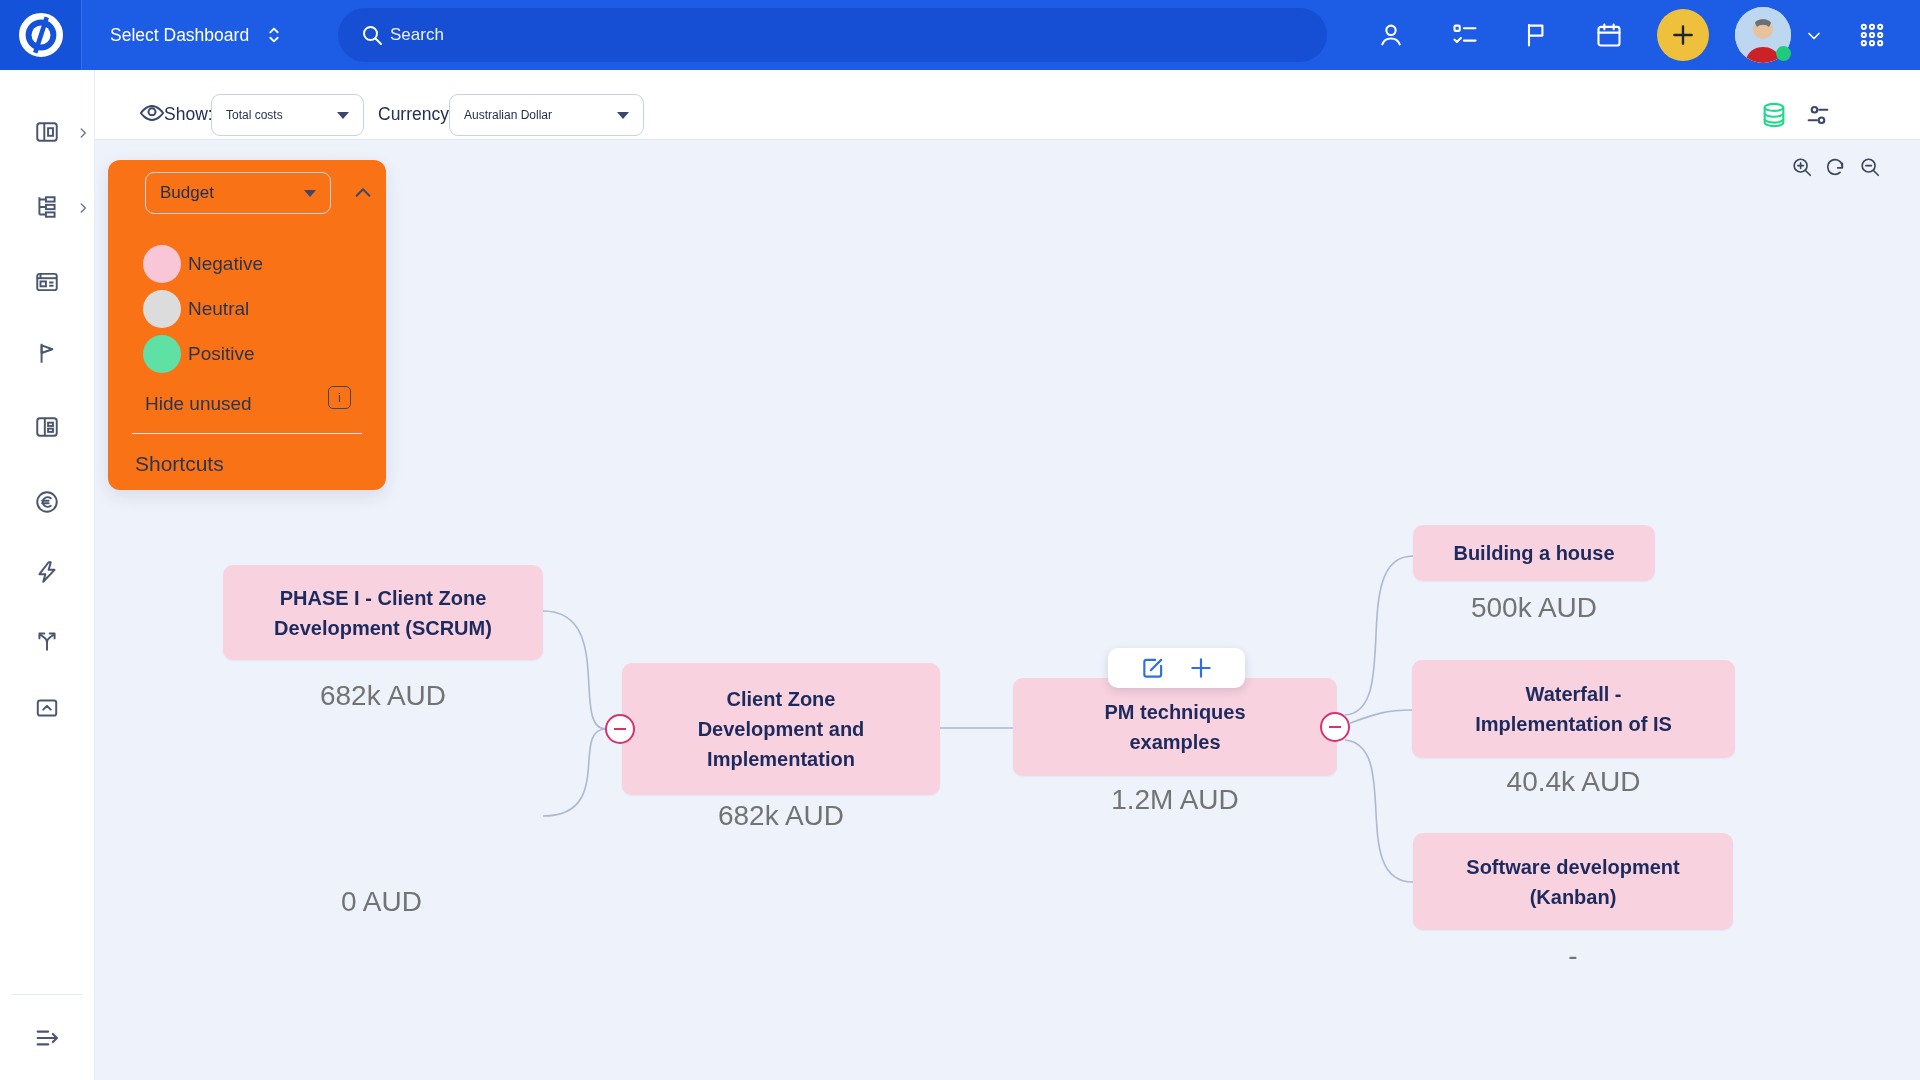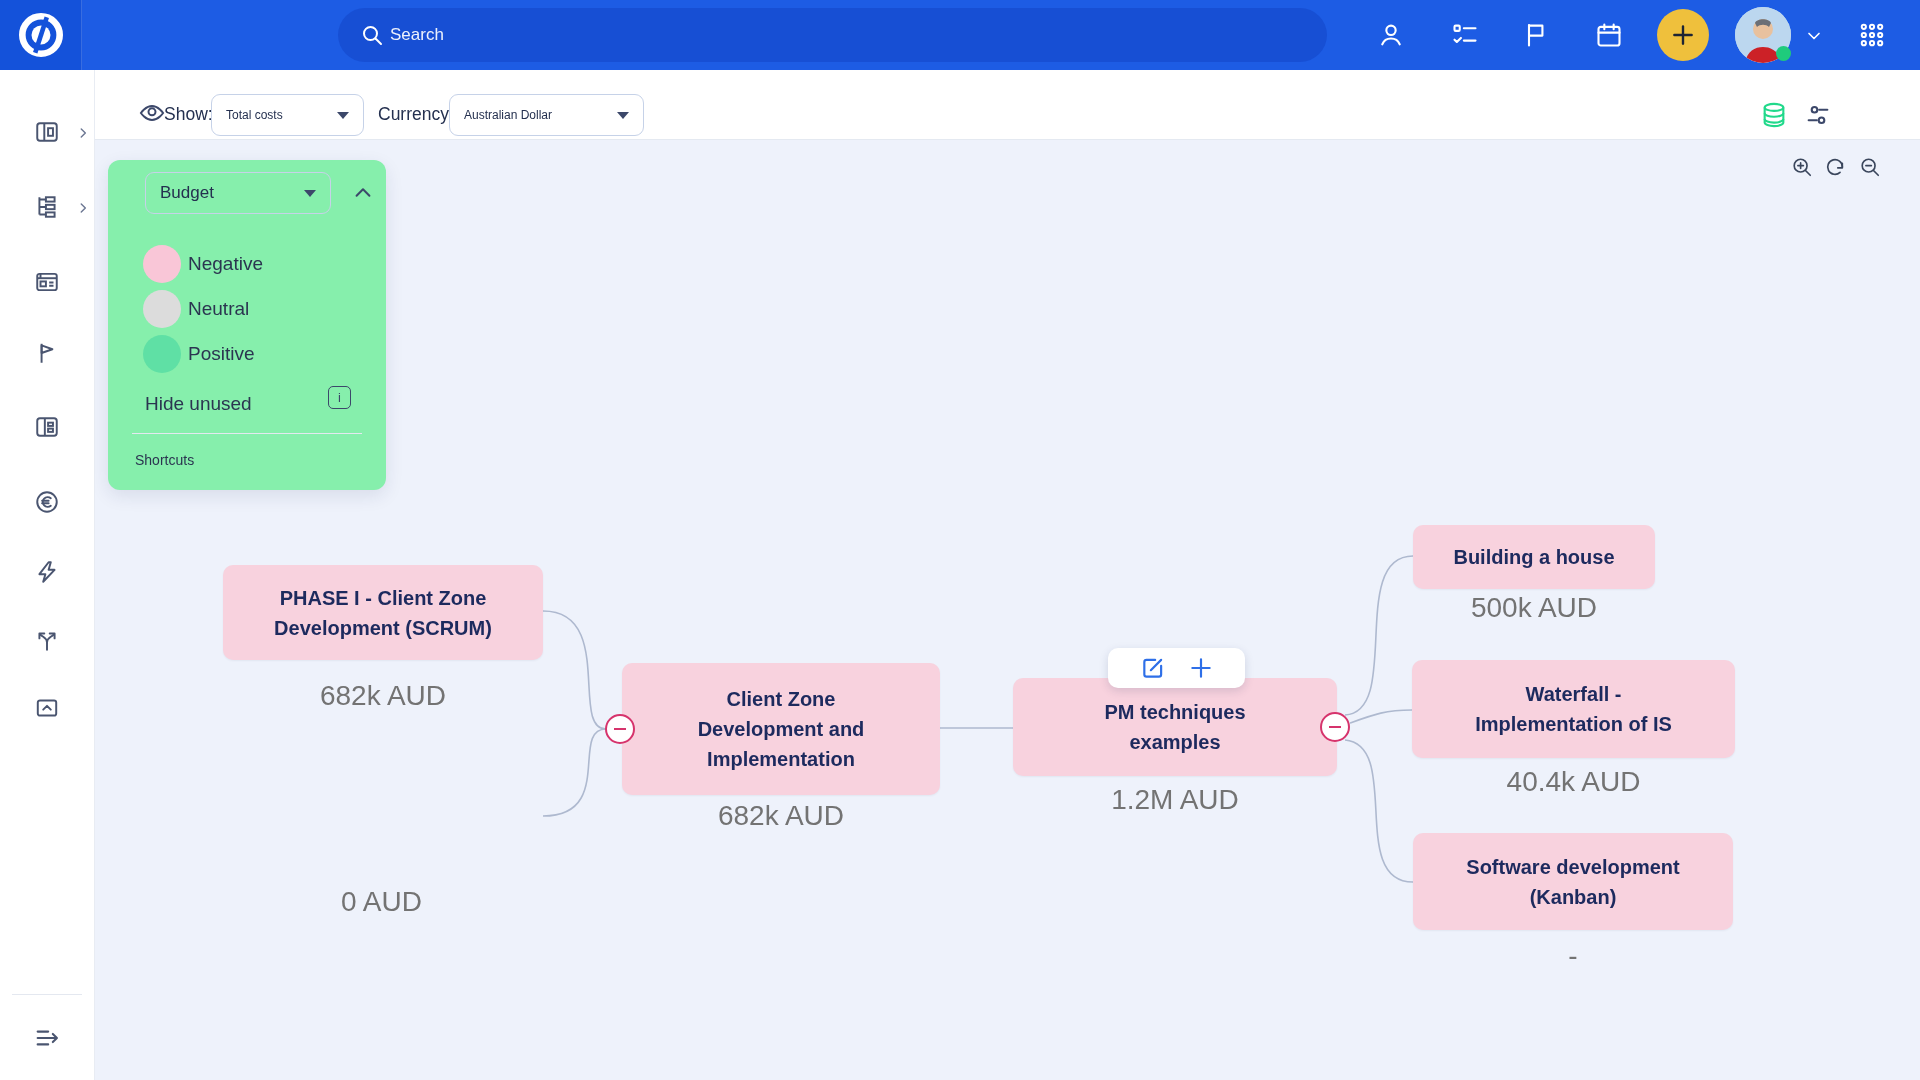--- a/index.html
+++ b/index.html
@@ -29,48 +29,48 @@
   #save-btn { position:absolute; left:1846px; top:92px; width:46px; height:46px; border-radius:12px; background:#a9bef2; display:flex; align-items:center; justify-content:center; cursor:pointer; }
 
   
   #sidebar { position:absolute; left:0; top:70px; width:95px; height:1010px; background:#fff; border-right:1px solid #e8ecf3; z-index:45; }
   .sb-icon { position:absolute; left:34px; width:26px; height:26px; cursor:pointer; }
   .sb-chev { position:absolute; left:76px; width:14px; height:14px; cursor:pointer; }
   #sb-divider { position:absolute; left:12px; top:924px; width:70px; height:1px; background:#e4e8f0; }
   #sb-collapse { position:absolute; left:33px; top:954px; width:28px; height:28px; cursor:pointer; }
 
   
-  #legend { position:absolute; left:108px; top:160px; width:278px; height:330px; background:#86efac; border-radius:12px; box-shadow:0 6px 18px rgba(30,40,90,.10); z-index:30; }
+  #legend { position:absolute; left:108px; top:160px; width:278px; height:330px; background:#f97316; border-radius:12px; box-shadow:0 6px 18px rgba(30,40,90,.10); z-index:30; }
   #legend-select { position:absolute; left:37px; top:12px; width:186px; height:42px; border:1px solid #c6d2e8; border-radius:9px; display:flex; align-items:center; justify-content:space-between; padding:0 14px; font-size:17px; color:#24304f; cursor:pointer; }
   #legend-collapse { position:absolute; left:244px; top:22px; width:22px; height:22px; cursor:pointer; }
   .lg-row { position:absolute; left:35px; display:flex; align-items:center; gap:7px; }
   .lg-swatch { width:38px; height:38px; border-radius:50%; }
   .lg-label { font-size:19px; color:#2b3550; }
   #hide-unused { position:absolute; left:37px; top:233px; font-size:19px; color:#2b3550; cursor:pointer; }
   #info-btn { position:absolute; left:220px; top:226px; width:23px; height:23px; border:1.6px solid #3c486a; border-radius:5px; color:#3c486a; font-size:13px; display:flex; align-items:center; justify-content:center; cursor:pointer; }
   #legend-divider { position:absolute; left:24px; top:273px; width:230px; height:1px; background:#e4e8f0; }
-  #shortcuts { position:absolute; left:27px; top:292px; font-size:14px; color:#2b3550; cursor:pointer; }
+  #shortcuts { position:absolute; left:27px; top:292px; font-size:21px; color:#2b3550; cursor:pointer; }
 
   
   .cv-ctrl { position:absolute; top:156px; width:22px; height:22px; cursor:pointer; z-index:30; }
 
   
   #connectors { position:absolute; left:0; top:0; width:1920px; height:1080px; z-index:1; pointer-events:none; }
   .node { position:absolute; background:#f8d2de; border-radius:10px; display:flex; align-items:center; justify-content:center; text-align:center; color:#1d2a5e; font-weight:bold; font-size:20px; line-height:1.5; z-index:2; cursor:pointer; box-shadow:0 1px 2px rgba(40,50,90,.06); }
   .node > span { display:block; }
   .nvalue { position:absolute; text-align:center; color:#737373; font-weight:normal; font-size:28px; z-index:2; }
   #n-phase1 {left:223px; top:565px; width:320px; height:95px;text-align:center;}  #n-phase1 span{max-width:298px;}
   #v-phase1 {left:223px; top:680px; width:320px;}
   #n-phase2 {left:220px; top:748px; width:323px; height:132px;} #n-phase2 span{max-width:250px;}
   #v-phase2 {left:220px; top:886px; width:323px;}
   #n-hub    {left:622px; top:663px; width:318px; height:132px;} #n-hub span{max-width:205px;}
   #v-hub    {left:622px; top:800px; width:318px;}
   #n-pm     {left:1013px; top:678px; width:324px; height:98px;} #n-pm span{max-width:205px;}
   #v-pm     {left:1013px; top:784px; width:324px;}
-  #n-building {left:1413px; top:525px; width:242px; height:64px;text-align:right;}
+  #n-building {left:1413px; top:525px; width:242px; height:56px;text-align:right;}
   #v-building {left:1413px; top:592px; width:242px;}
   #n-waterfall {left:1412px; top:660px; width:323px; height:98px;} #n-waterfall span{max-width:220px;}
   #v-waterfall {left:1412px; top:766px; width:323px;}
   #n-software {left:1413px; top:833px; width:320px; height:97px;} #n-software span{max-width:245px;}
   #v-software {left:1413px; top:940px; width:320px;}
 
   .minus-btn { position:absolute; width:30px; height:30px; border-radius:50%; background:#fff; border:2px solid #d6336c; z-index:3; cursor:pointer; }
   .minus-btn::after { content:""; position:absolute; left:7px; top:12px; width:12px; height:2.4px; background:#d6336c; }
   #minus-hub { left:605px; top:714px; }
   #minus-pm  { left:1320px; top:712px; }
@@ -85,20 +85,27 @@
 
   <div id="topbar">
     <div id="logo-block">
       <svg width="46" height="46" viewBox="0 0 32 32">
         <circle cx="16" cy="16" r="13" fill="none" stroke="#fff" stroke-width="4.6"></circle>
         <circle cx="16" cy="16" r="6.6" fill="#fff"></circle>
         <rect x="14.4" y="3" width="3.2" height="26" fill="#1452da" transform="rotate(18 16 16)"></rect>
       </svg>
     </div>
 
+    <div id="dash-selector">
+      <span>Select Dashboard</span>
+      <svg width="22" height="22" viewBox="0 0 24 24" fill="none" stroke="#fff" stroke-width="2" stroke-linecap="round" stroke-linejoin="round">
+        <path d="M8 9l4-4 4 4"></path>
+          <path d="M8 15l4 4 4-4"></path>
+      </svg>
+    </div>
 
     <div id="search-pill">
       <svg width="24" height="24" viewBox="0 0 24 24" fill="none" stroke="#fff" stroke-width="2" stroke-linecap="round">
         <circle cx="10.5" cy="10.5" r="6.5"></circle>
           <path d="M15.5 15.5L21 21"></path>
       </svg>
       <input type="text" placeholder="Search" style="">
     </div>
 
     <svg class="tb-icon" style="left:1377px" viewBox="0 0 24 24" fill="none" stroke="#fff" stroke-width="1.8" stroke-linecap="round">

